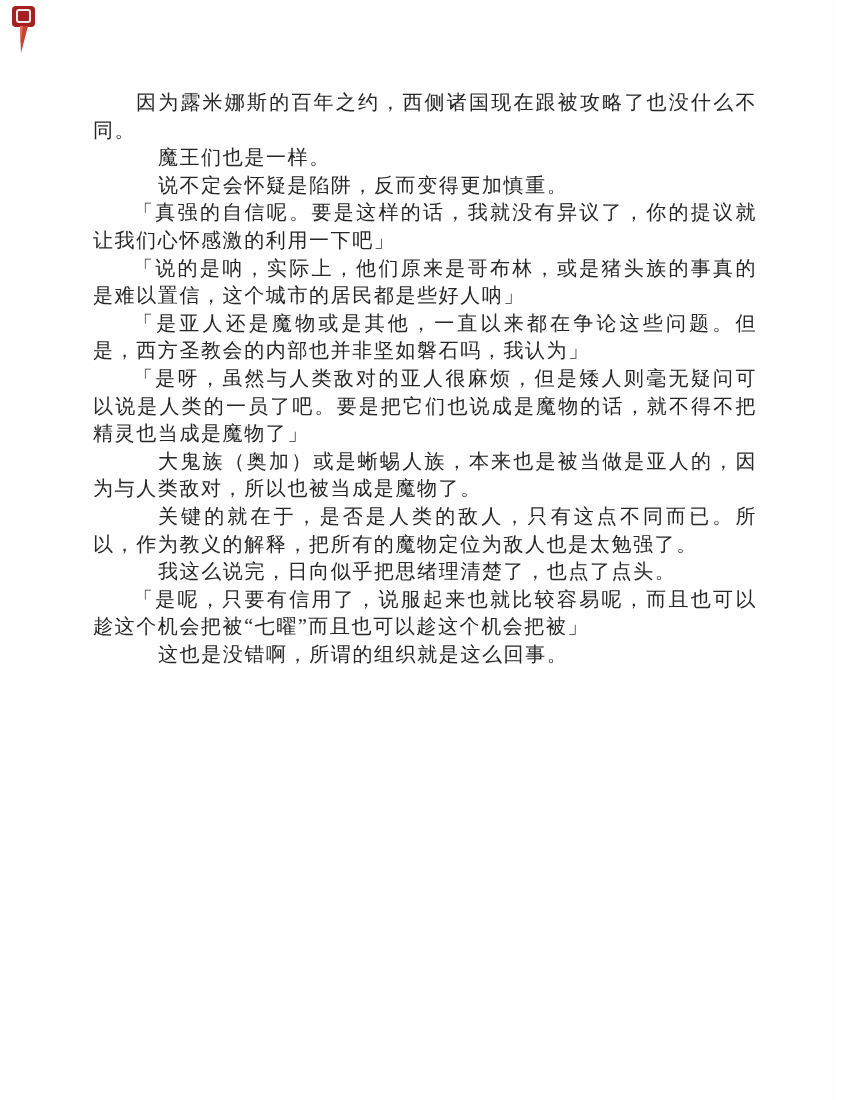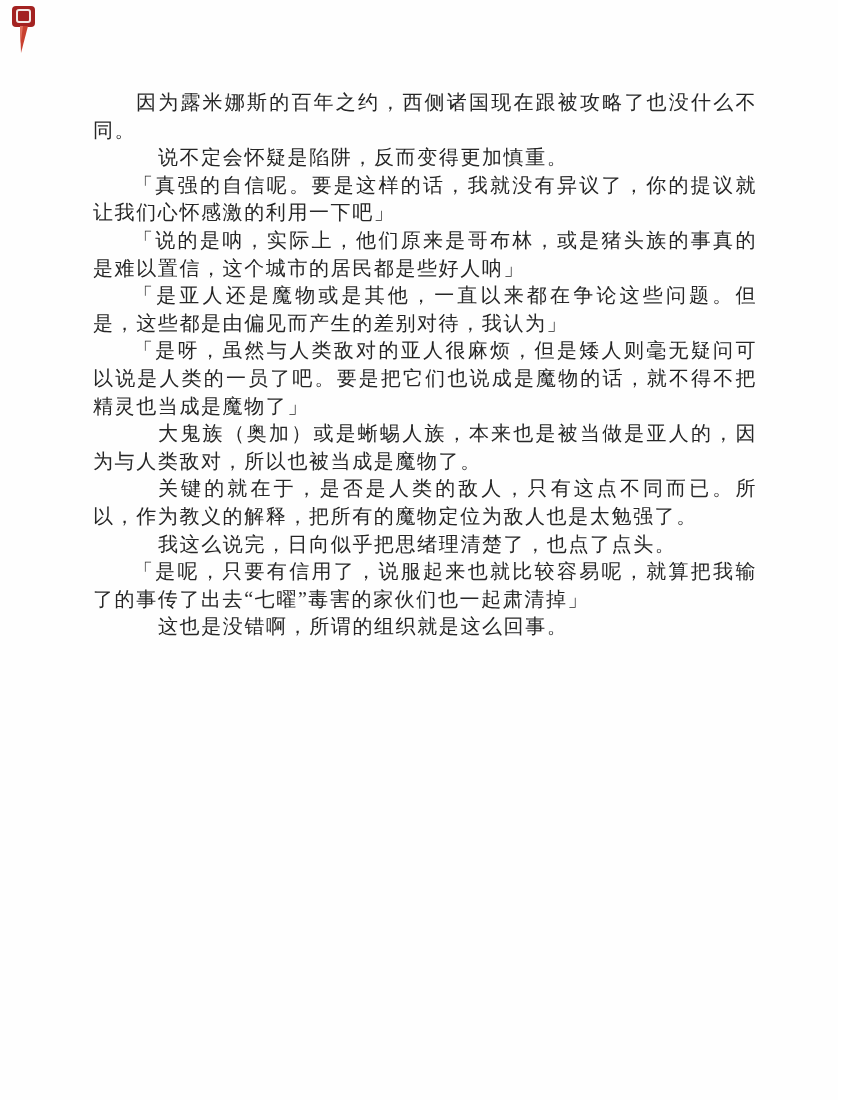--- a/index.html
+++ b/index.html
@@ -51,25 +51,26 @@
     <svg width="32" height="52" viewBox="0 0 32 52" xmlns="http://www.w3.org/2000/svg">
       <rect x="3" y="2" width="23" height="21" rx="4" fill="#a32221"></rect>
       <rect x="8" y="6" width="13" height="12" rx="2" fill="none" stroke="#f3e9e6" stroke-width="2"></rect>
       <polygon points="11,22 19,22 12,49" fill="#c8402f"></polygon>
       <polygon points="11,22 14,22 11.5,40" fill="#e0705d"></polygon>
     </svg>
   </div>
 
   <main class="text-block" id="text-block">
       <p class="first">因为露米娜斯的百年之约，西侧诸国现在跟被攻略了也没什么不同。</p>
+      <p class="narration">魔王们也是一样。</p>
       <p class="narration">说不定会怀疑是陷阱，反而变得更加慎重。</p>
       <p class="dialogue">「真强的自信呢。要是这样的话，我就没有异议了，你的提议就让我们心怀感激的利用一下吧」</p>
       <p class="dialogue">「说的是呐，实际上，他们原来是哥布林，或是猪头族的事真的是难以置信，这个城市的居民都是些好人呐」</p>
-      <p class="dialogue">「是亚人还是魔物或是其他，一直以来都在争论这些问题。但是，这些都是由偏见而产生的差别对待，我认为」</p>
+      <p class="dialogue">「是亚人还是魔物或是其他，一直以来都在争论这些问题。但是，西方圣教会的内部也并非坚如磐石吗，我认为」</p>
       <p class="dialogue">「是呀，虽然与人类敌对的亚人很麻烦，但是矮人则毫无疑问可以说是人类的一员了吧。要是把它们也说成是魔物的话，就不得不把精灵也当成是魔物了」</p>
       <p class="narration">大鬼族（奥加）或是蜥蜴人族，本来也是被当做是亚人的，因为与人类敌对，所以也被当成是魔物了。</p>
       <p class="narration">关键的就在于，是否是人类的敌人，只有这点不同而已。所以，作为教义的解释，把所有的魔物定位为敌人也是太勉强了。</p>
       <p class="narration">我这么说完，日向似乎把思绪理清楚了，也点了点头。</p>
-      <p class="dialogue">「是呢，只要有信用了，说服起来也就比较容易呢，就算把我输了的事传了出去“七曜”毒害的家伙们也一起肃清掉」</p>
+      <p class="dialogue">「是呢，只要有信用了，说服起来也就比较容易呢，而且也可以趁这个机会把被“七曜”而且也可以趁这个机会把被」</p>
       <p class="narration">这也是没错啊，所谓的组织就是这么回事。</p>
     </main>
 
 </div>
 
 </body></html>

